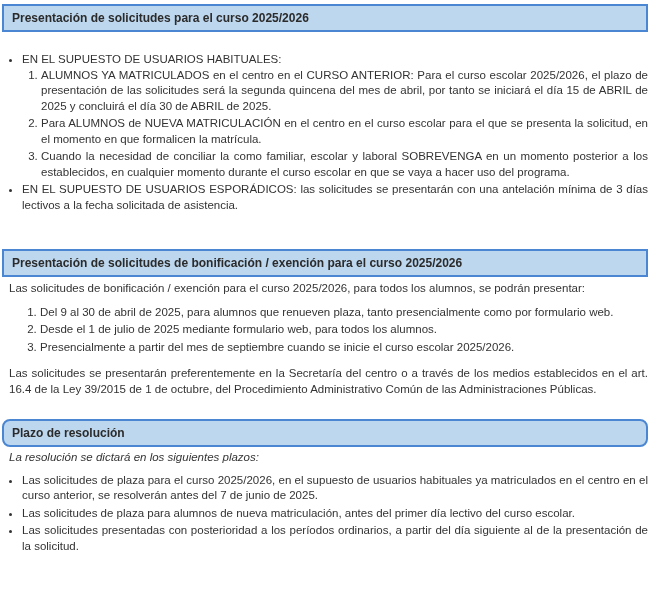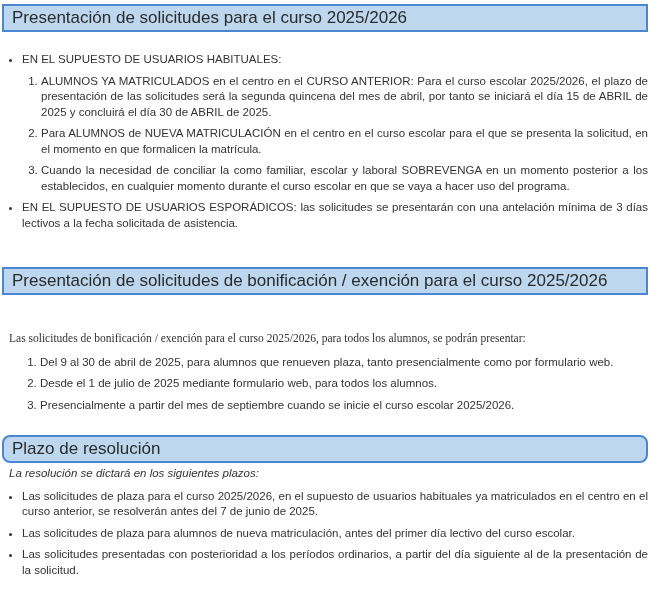--- a/index.html
+++ b/index.html
@@ -19,51 +19,50 @@
   .doc {
     padding: 4px 16px 0 2px; 
   }
   .bar {
     box-sizing: border-box;
     width: 100%;
     margin: 0;
     background: #BDD7EE;
     border: 2px solid #4A86D2;
     padding: 5px 8px;
-    font-size: 17px;
-    font-weight: normal;
+    font-size: 12px;
+    font-weight: bold;
     line-height: 14px;
     color: #2b2b2b;
   }
   .bar-2 { margin-top: 36px; }
   .bar-3 { margin-top: 22px; border-radius: 8px; }
 
   p {
     margin: 0 0 0 7px;
     text-align: justify;
   }
   .p-centros { margin-top: 2px; }
-  .p-lead2   { margin-top: 36px; font-family: Liberation Serif, serif; }
+  .p-lead2   { margin-top: 4px; }
   .p-closing { margin-top: 11px; }
   .p-lead3   { margin-top: 3px; font-style: italic; }
 
   ul.toplist {
     margin: 20px 0 0 7px;
     padding-left: 13px;
     list-style-type: disc;
   }
   ul.plazos {
     margin: 7px 0 0 7px;
     padding-left: 13px;
     list-style-type: disc;
   }
   li {
     text-align: justify;
     margin-bottom: 2px;
-    margin-top: 6px;
   }
   ol.numlist {
     margin: 0;
     padding-left: 19px;
     list-style-type: decimal;
   }
   ol.numlist-2 {
     margin: 8px 0 0 7px;
     padding-left: 31px;
     list-style-type: decimal;
@@ -95,20 +94,21 @@
     <h2 class="bar bar-2">Presentación de solicitudes de bonificación / exención para el curso 2025/2026</h2>
 
     <p class="p-lead2">Las solicitudes de bonificación / exención para el curso 2025/2026, para todos los alumnos, se podrán presentar:</p>
 
     <ol class="numlist-2">
       <li>Del 9 al 30 de abril de 2025, para alumnos que renueven plaza, tanto presencialmente como por formulario web.</li>
       <li>Desde el 1 de julio de 2025 mediante formulario web, para todos los alumnos.</li>
       <li>Presencialmente a partir del mes de septiembre cuando se inicie el curso escolar 2025/2026.</li>
     </ol>
 
+    <p class="p-closing">Las solicitudes se presentarán preferentemente en la Secretaría del centro o a través de los medios establecidos en el art. 16.4 de la Ley 39/2015 de 1 de octubre, del Procedimiento Administrativo Común de las Administraciones Públicas.</p>
   </section>
 
   <section>
     <h2 class="bar bar-3">Plazo de resolución</h2>
 
     <p class="p-lead3">La resolución se dictará en los siguientes plazos:</p>
 
     <ul class="plazos">
       <li>Las solicitudes de plaza para el curso 2025/2026, en el supuesto de usuarios habituales ya matriculados en el centro en el curso anterior, se resolverán antes del 7 de junio de 2025.</li>
       <li>Las solicitudes de plaza para alumnos de nueva matriculación, antes del primer día lectivo del curso escolar.</li>

